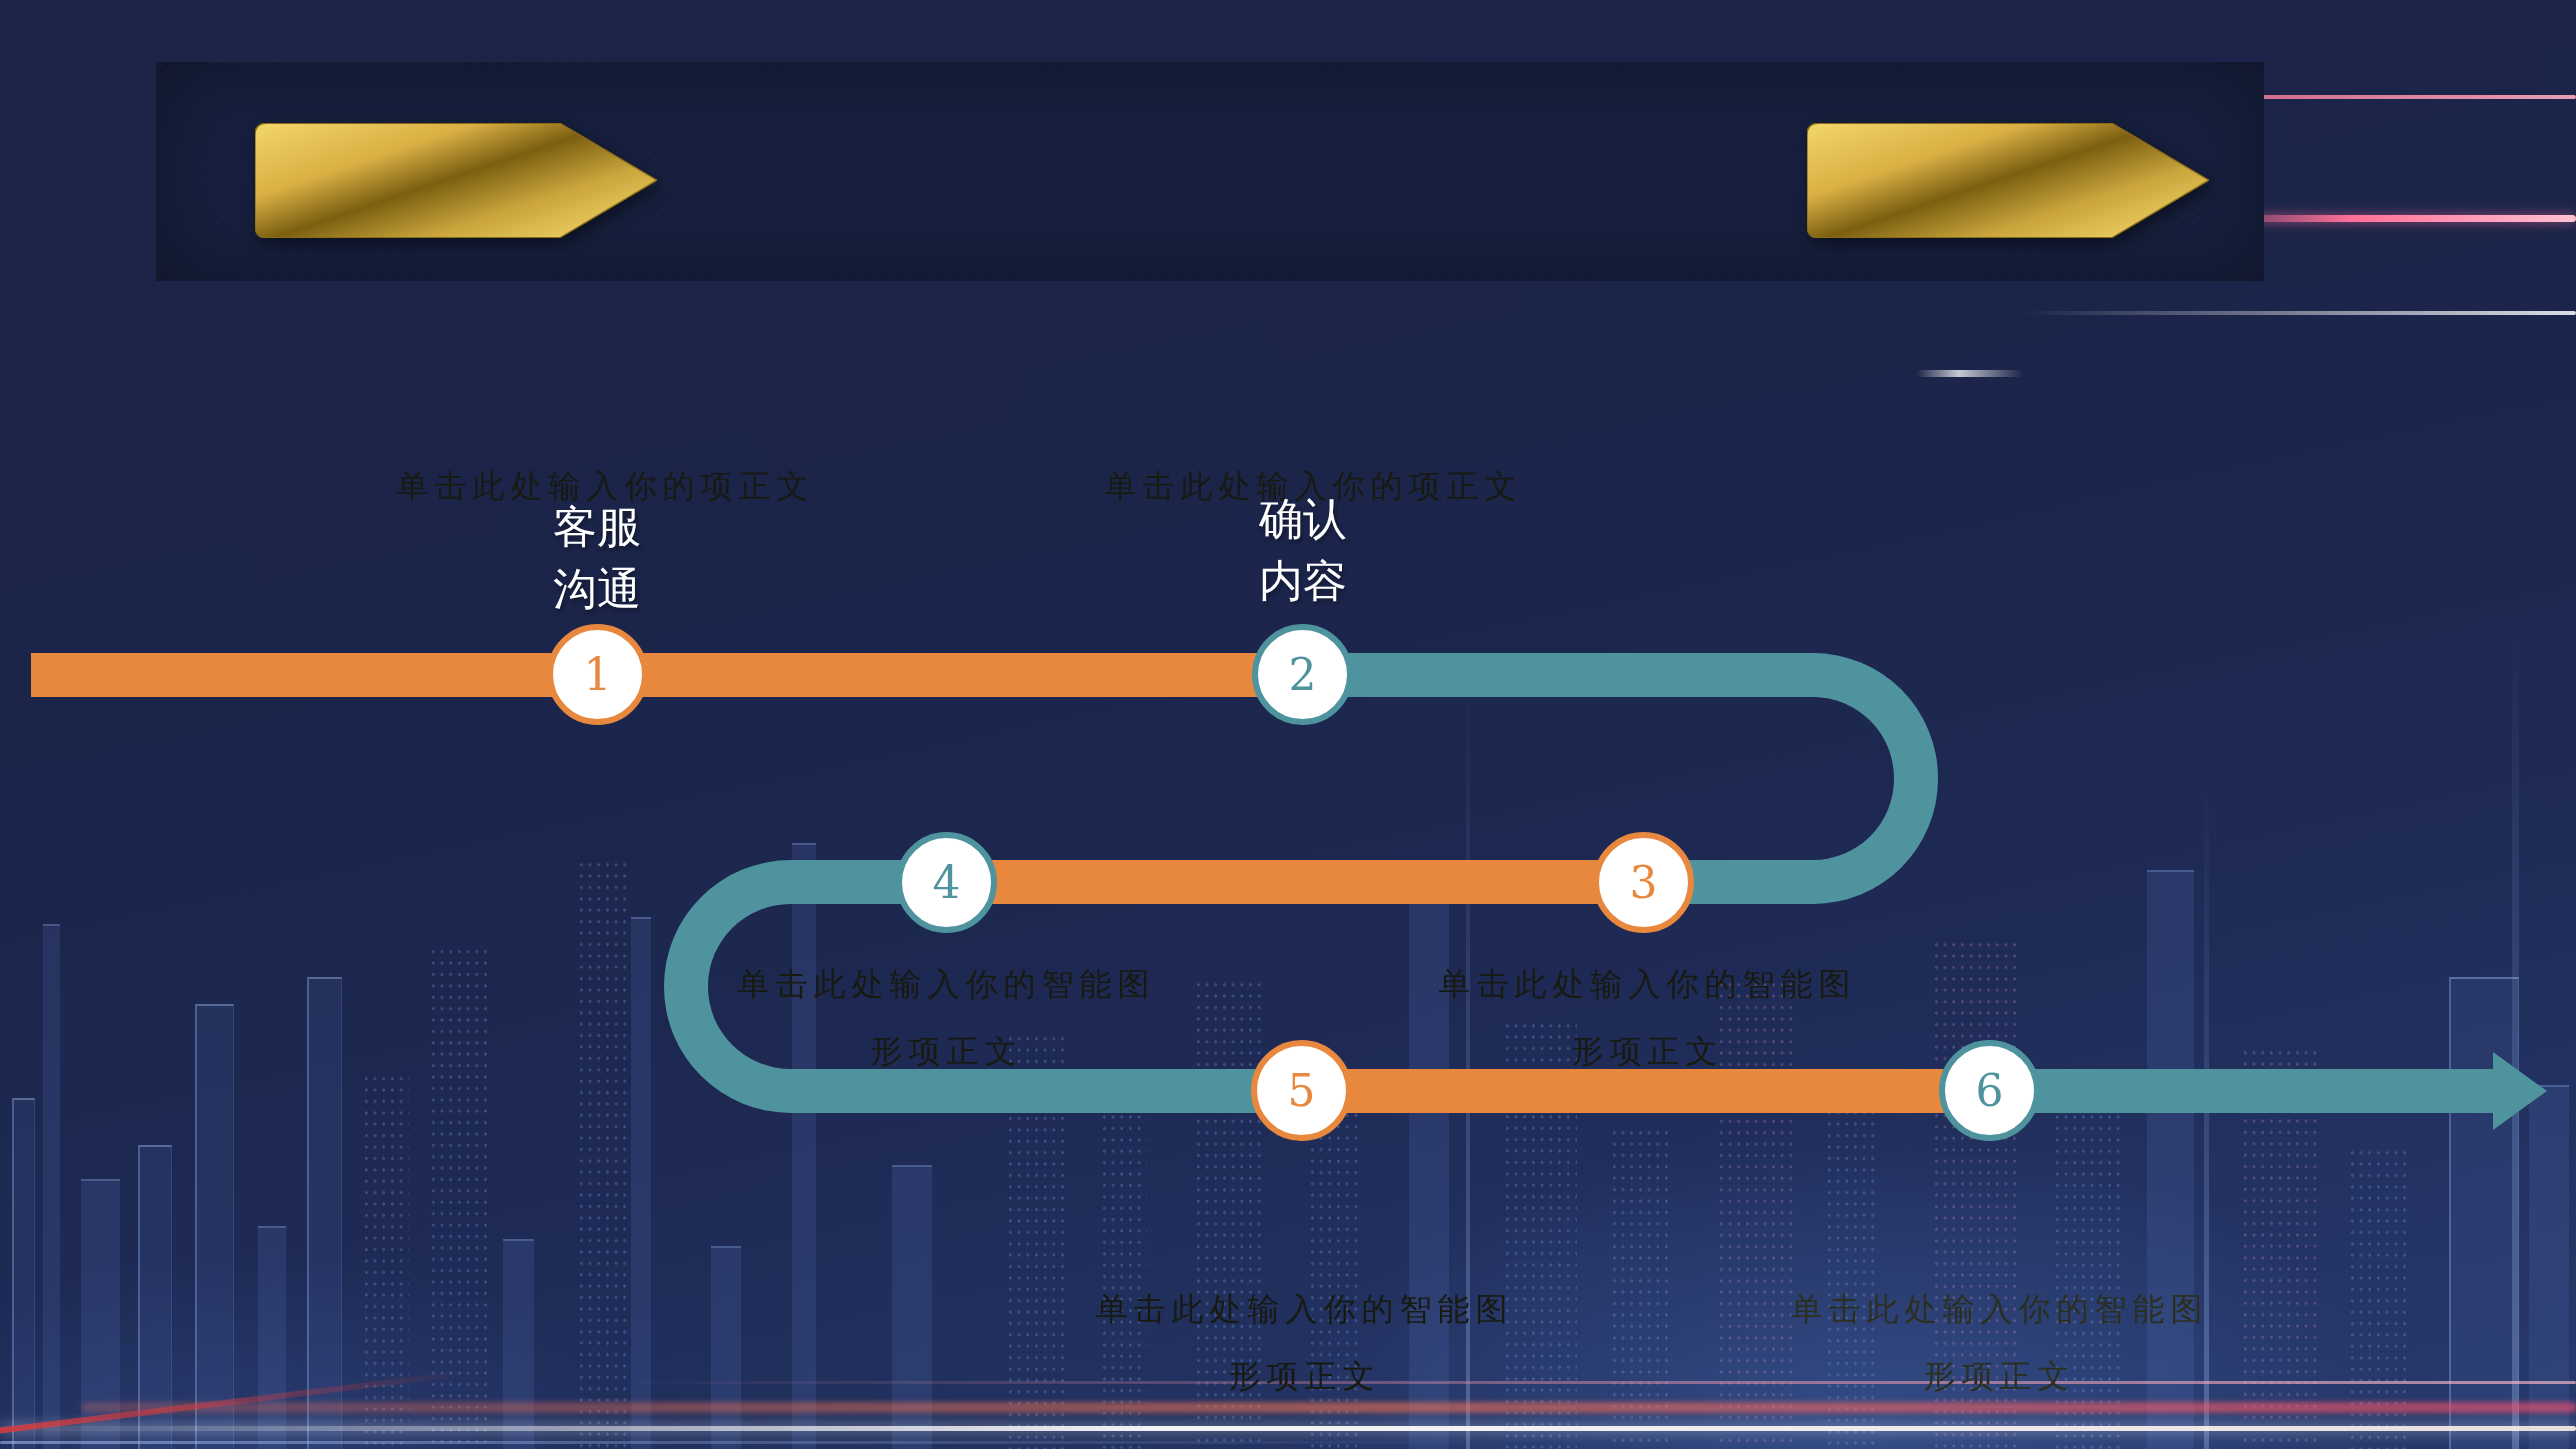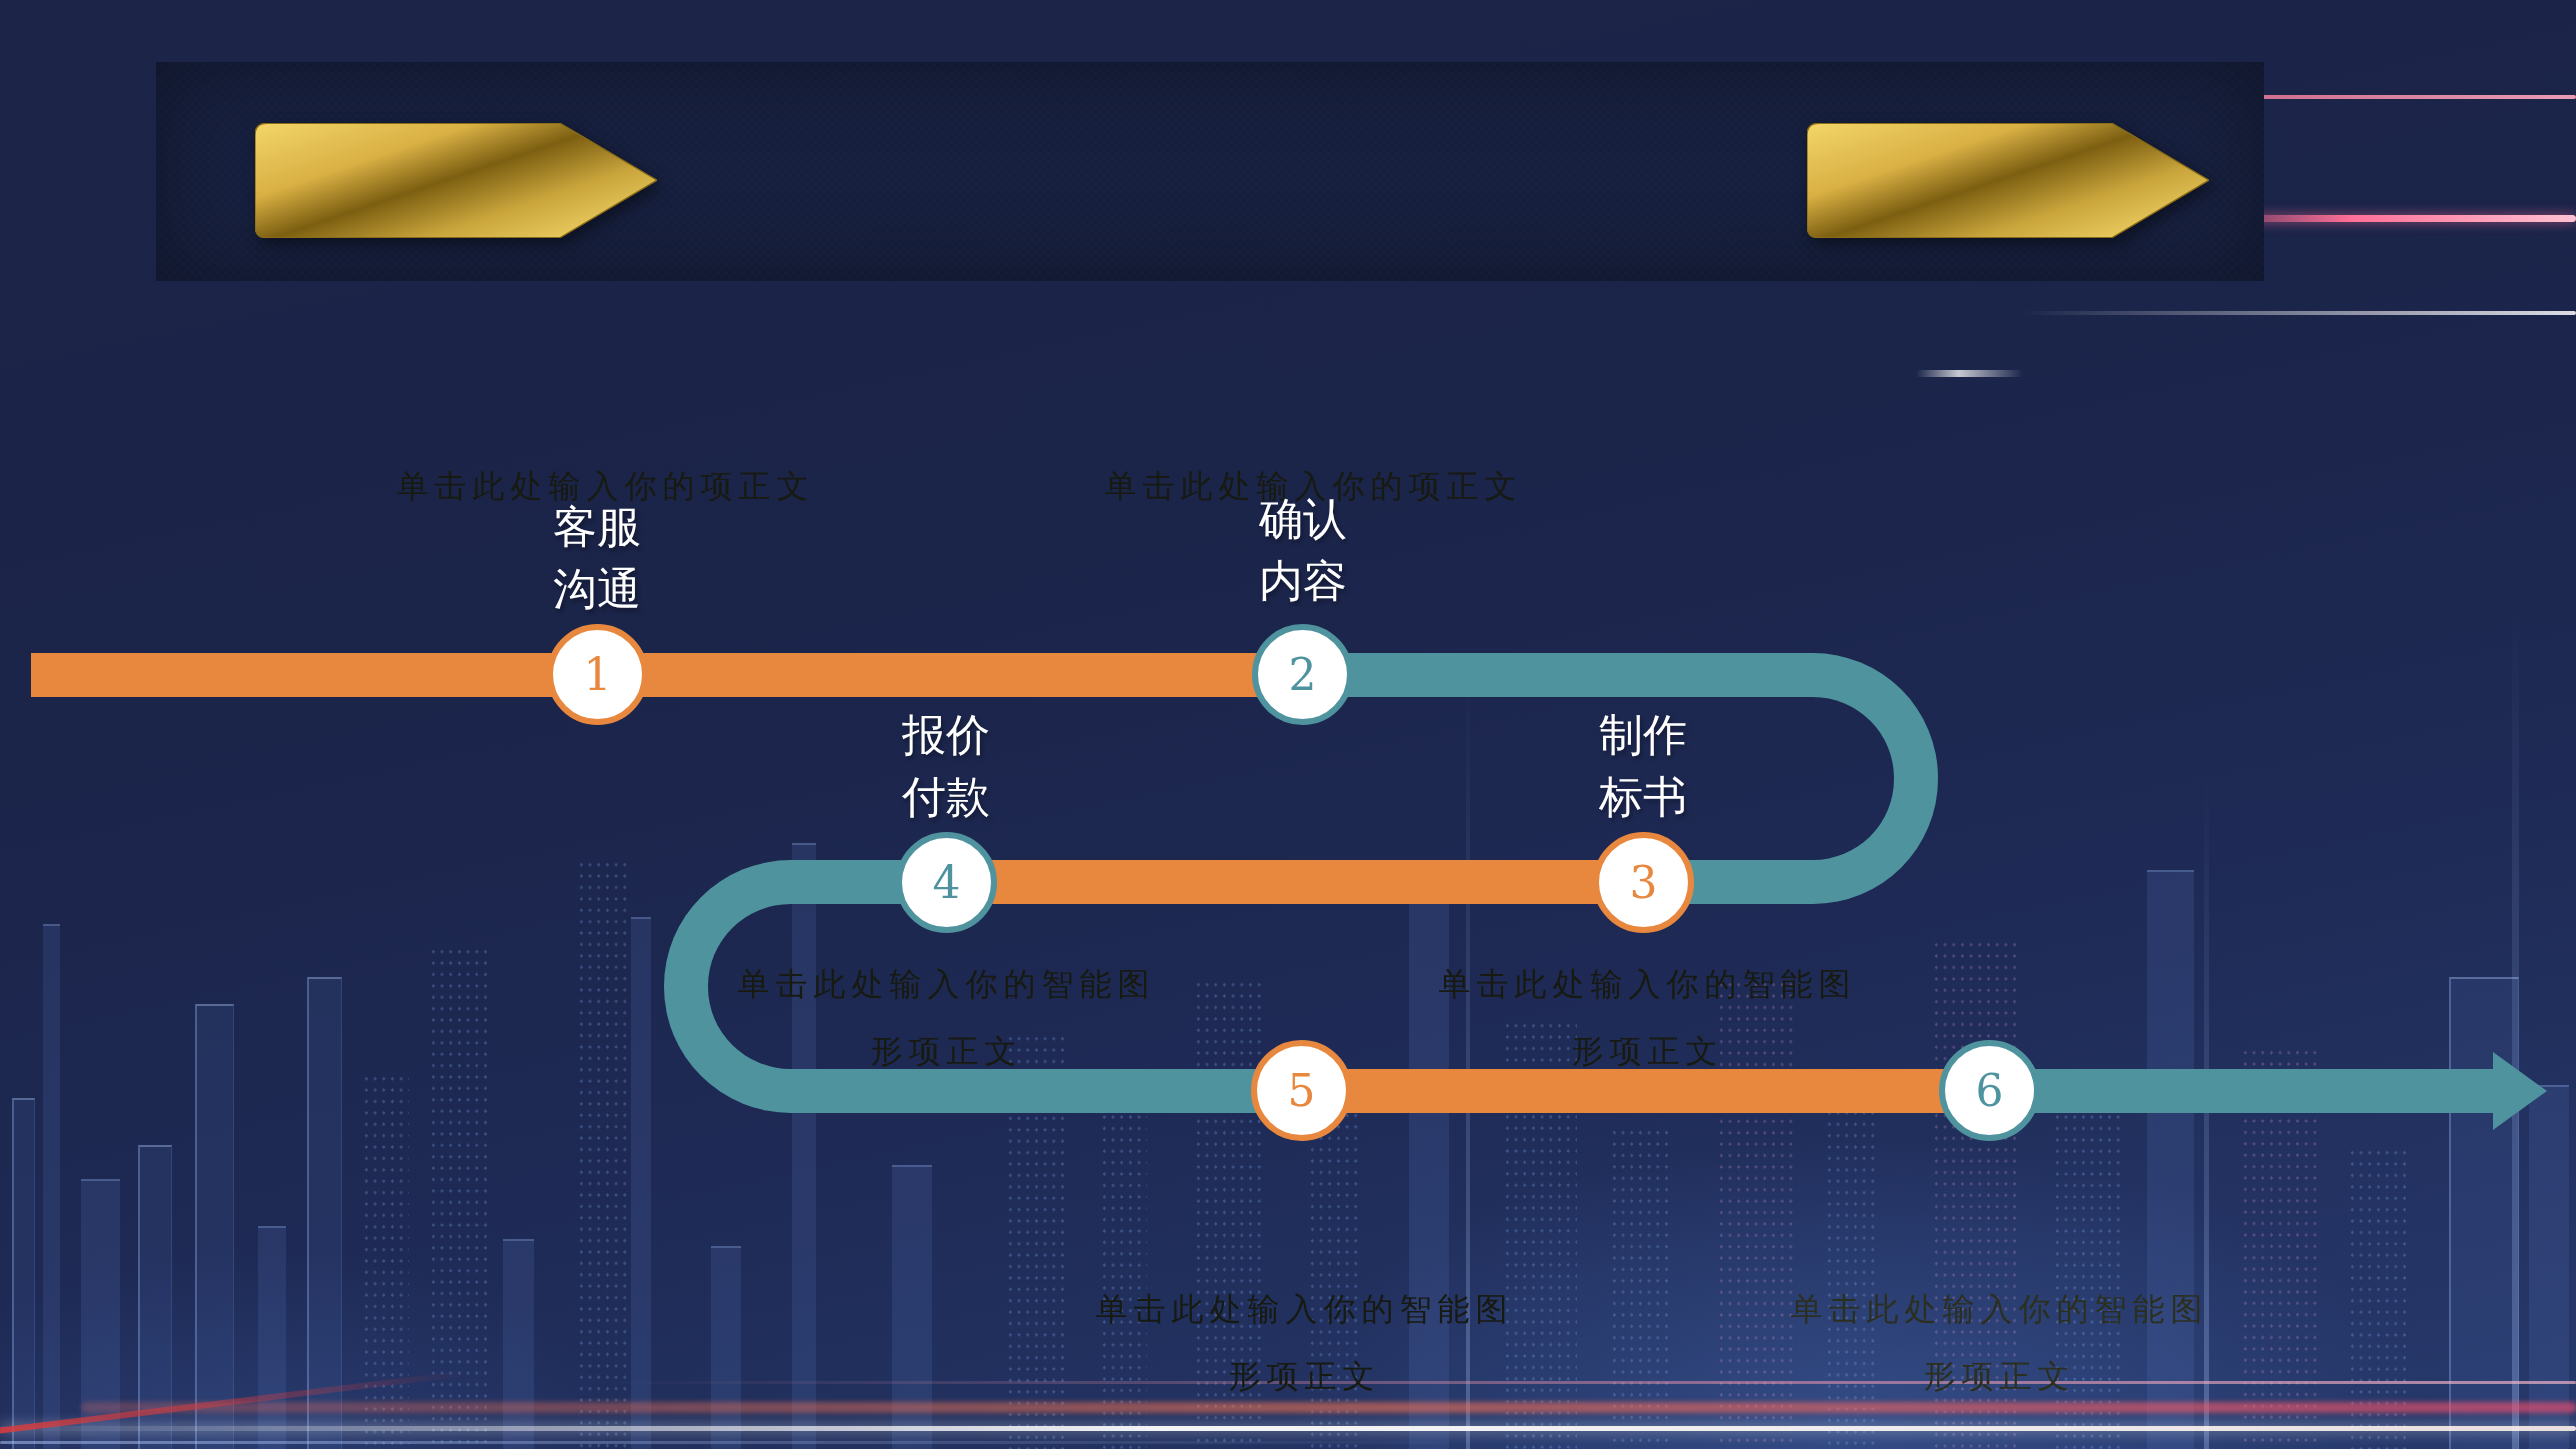--- a/index.html
+++ b/index.html
@@ -192,22 +192,14 @@
     </div>
 
   <div class="step-label" style="left:463px;top:496px;">
     <span>客服</span><br>
     <span>沟通</span>
   </div>
   <div class="step-label" style="left:1169px;top:488px;">
     <span>确认</span><br>
     <span>内容</span>
   </div>
-  <div class="step-label" style="left:812px;top:704px;">
-    <span>报价</span><br>
-    <span>付款</span>
-  </div>
-  <div class="step-label" style="left:1509px;top:704px;">
-    <span>制作</span><br>
-    <span>标书</span>
-  </div>
 </div>
 
 
 </body></html>

